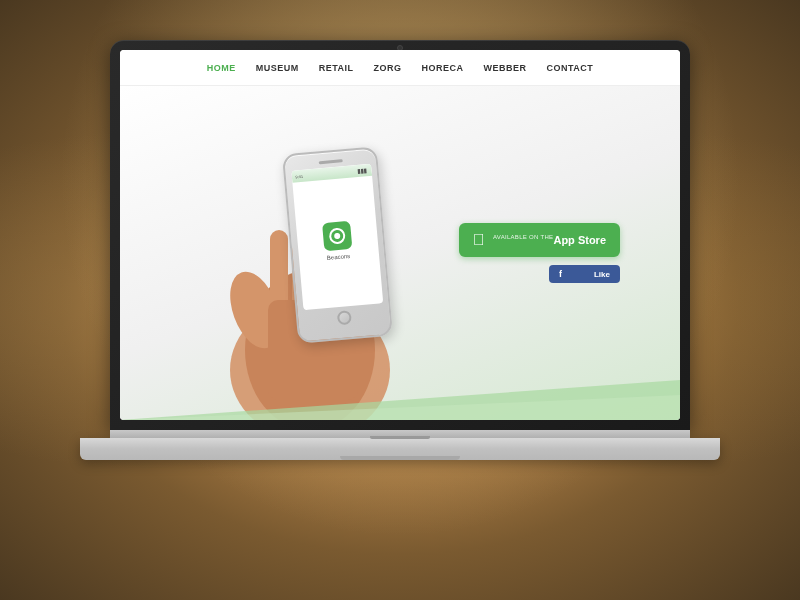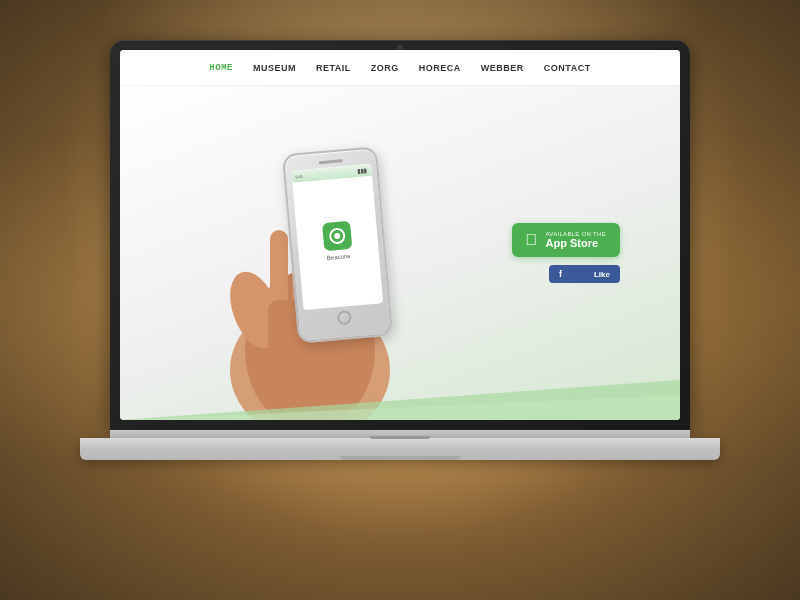--- a/index.html
+++ b/index.html
@@ -96,21 +96,20 @@
       font-size: 9px;
       font-weight: 700;
       letter-spacing: 0.5px;
       color: #333333;
       cursor: pointer;
       text-transform: uppercase;
     }
 
     .nav-item.active {
       color: #4caf50;
-      font-family: Liberation Mono, monospace;
     }
 
     
     .hero {
       flex: 1;
       background: linear-gradient(160deg, #ffffff 0%, #f0f0f0 50%, #d4e8d0 100%);
       position: relative;
       overflow: hidden;
       display: flex;
       align-items: center;
@@ -255,21 +254,20 @@
       box-shadow: 0 2px 6px rgba(76,175,80,0.4);
     }
 
     .appstore-icon {
       color: white;
       font-size: 16px;
     }
 
     .appstore-text {
       display: flex;
-      flex-direction: column;
     }
 
     .appstore-small {
       font-size: 6px;
       color: rgba(255,255,255,0.85);
       text-transform: uppercase;
       letter-spacing: 0.3px;
     }
 
     .appstore-large {

